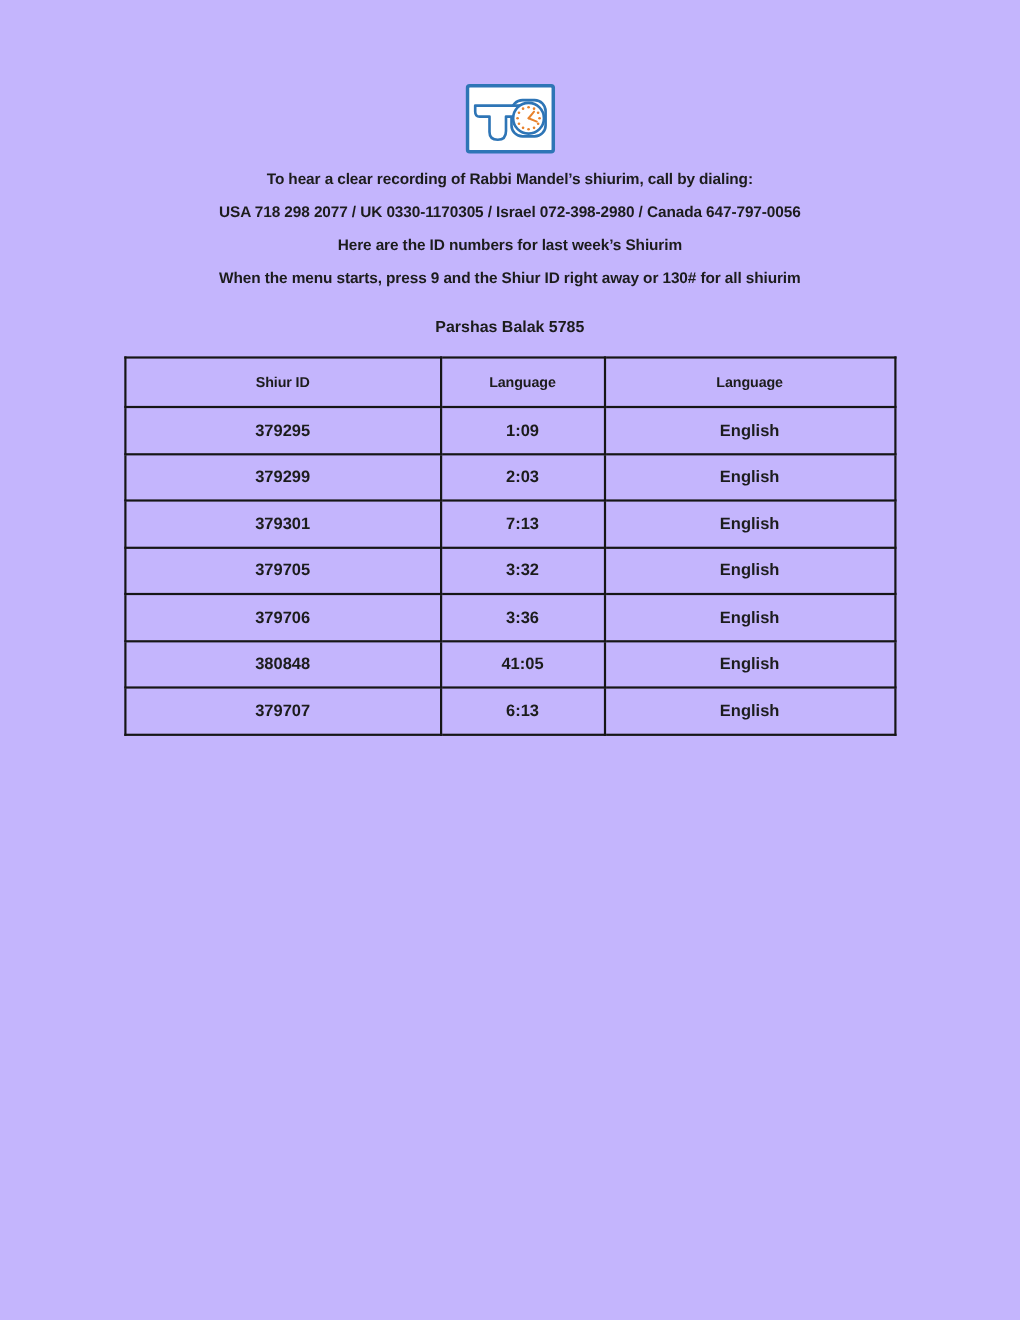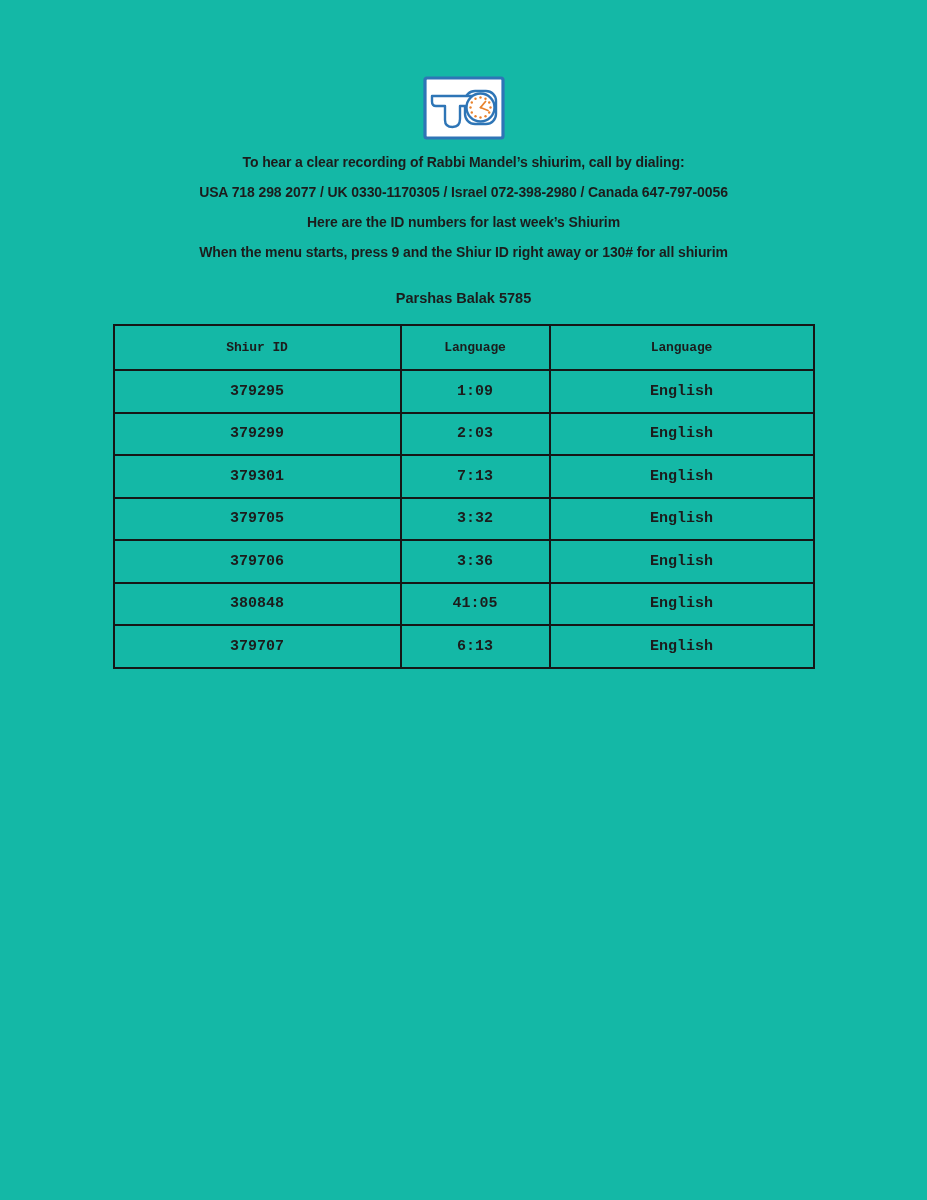--- a/index.html
+++ b/index.html
@@ -2,21 +2,21 @@
 <html><head>
 <meta charset="utf-8">
 <style>
   * { box-sizing: border-box; }
   html, body { margin: 0; padding: 0; background: #ffffff; }
   .page {
     position: relative;
     width: 927px;
     height: 1200px;
     margin: 0 auto;
-    background: #14b8a6;
+    background: #c4b5fd;
     font-family: "Liberation Sans", sans-serif;
     color: #1c1c1c;
     overflow: hidden;
   }
   .logo-row {
     display: flex;
     justify-content: center;
     padding-top: 76px;
   }
   .logo-svg { display: block; }
@@ -35,21 +35,20 @@
     font-weight: 700;
     font-size: 14.5px;
     line-height: 15px;
     color: #1c1c1c;
   }
   table.shiurim {
     margin: 18px auto 0 auto;
     width: 700px;
     border-collapse: collapse;
     table-layout: fixed;
-    font-family: Liberation Mono, monospace;
   }
   table.shiurim th,
   table.shiurim td {
     border: 2px solid #161616;
     text-align: center;
     vertical-align: middle;
     font-weight: 700;
     padding: 0;
     color: #1c1c1c;
   }

